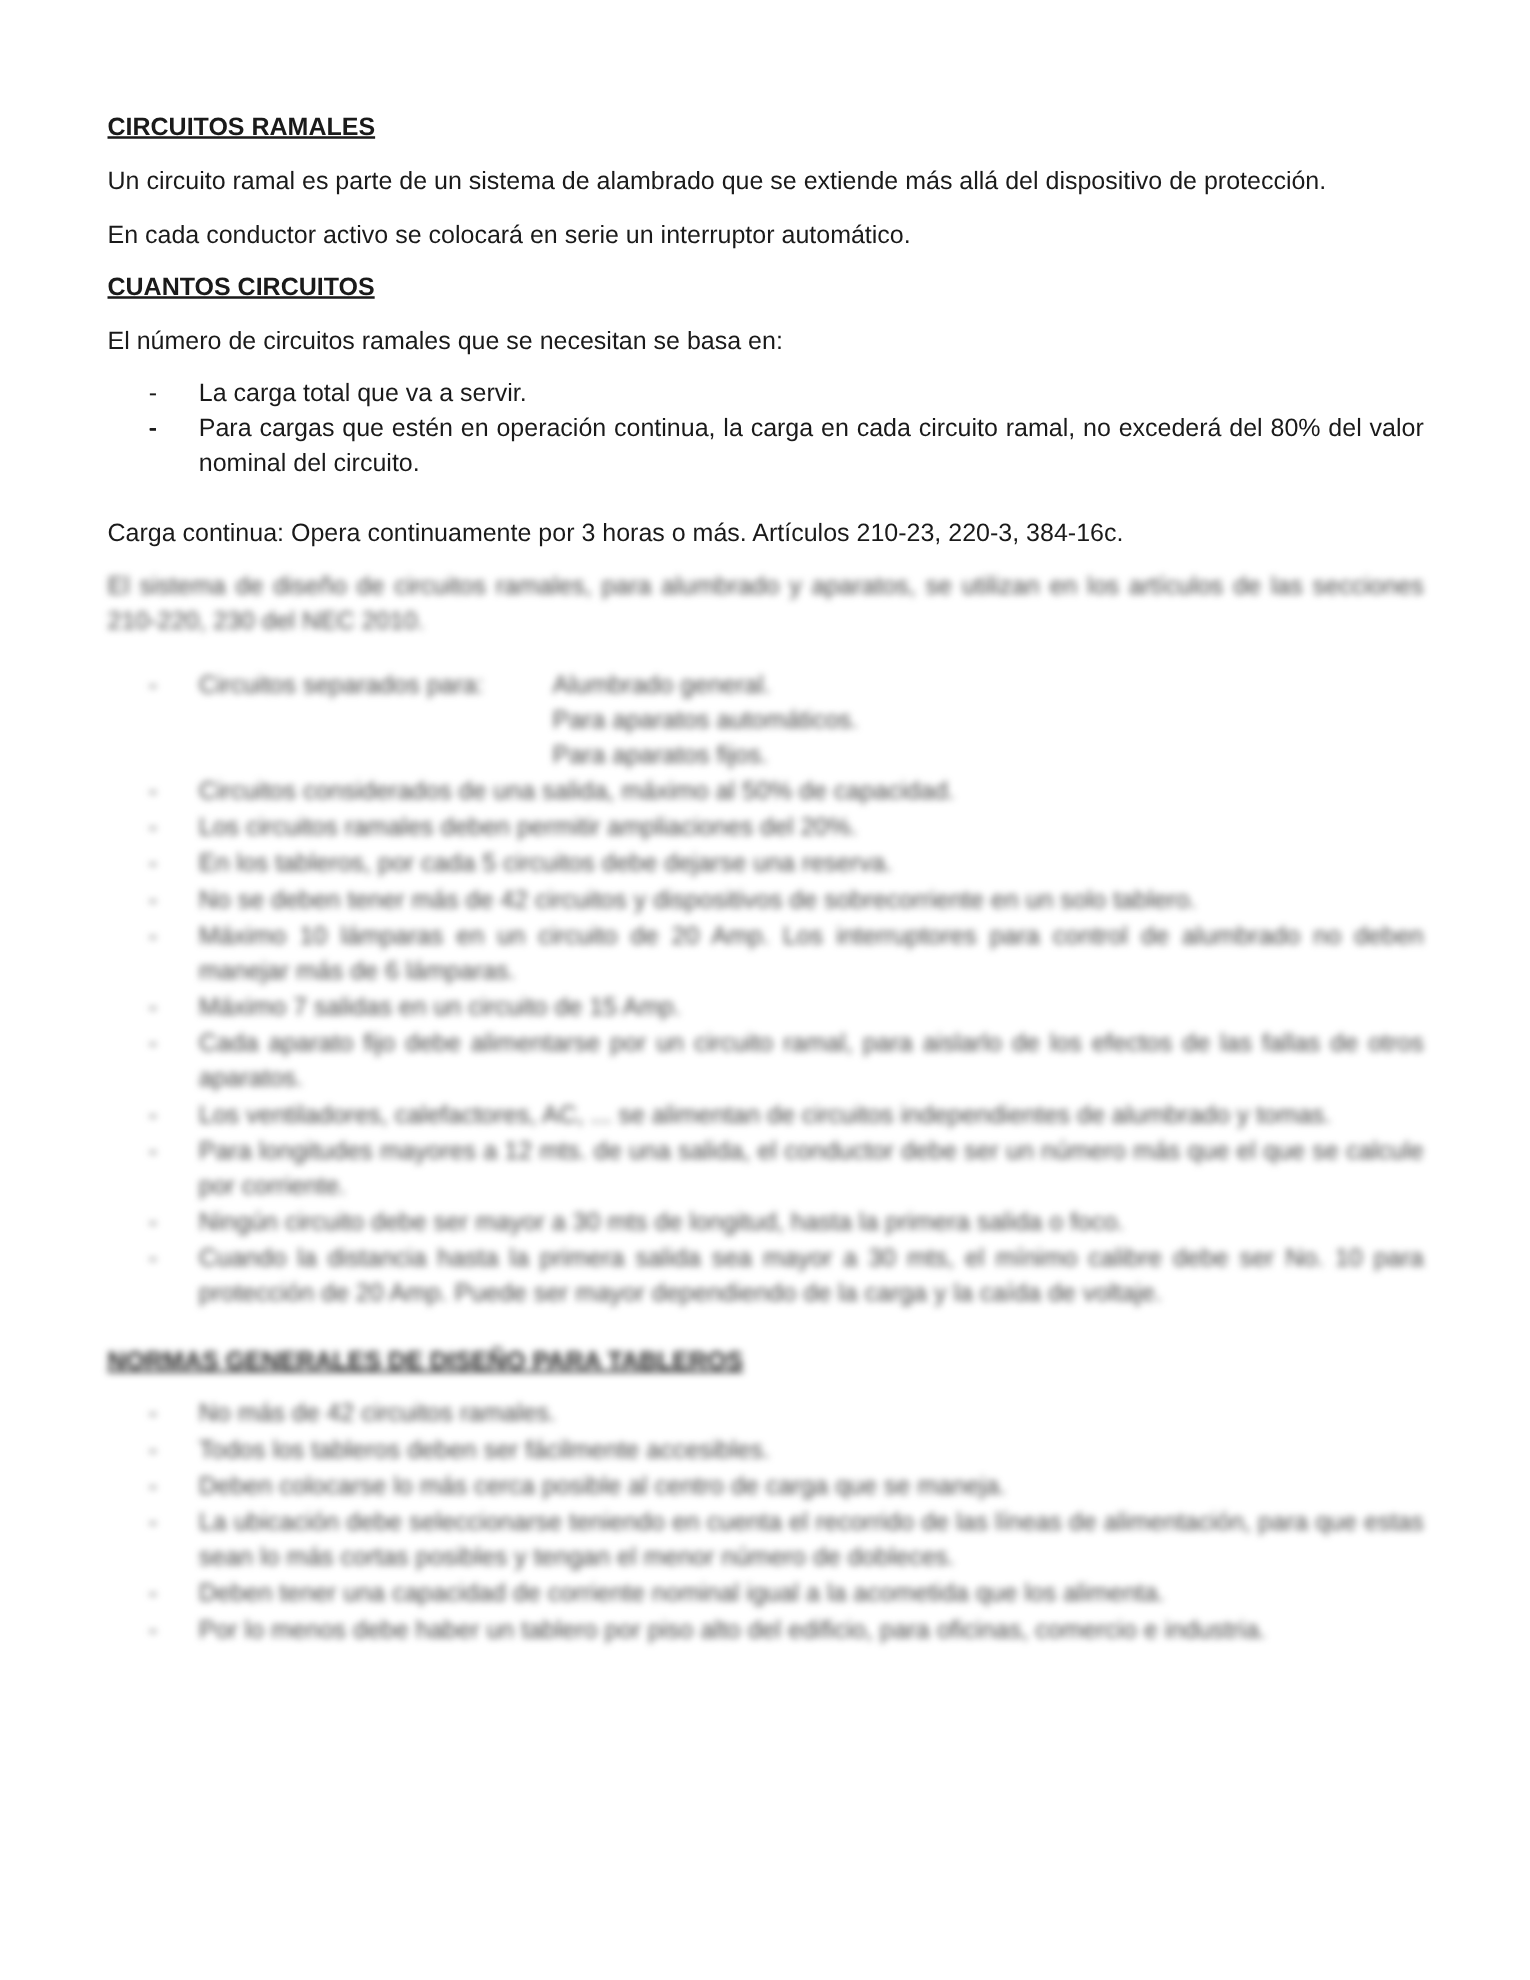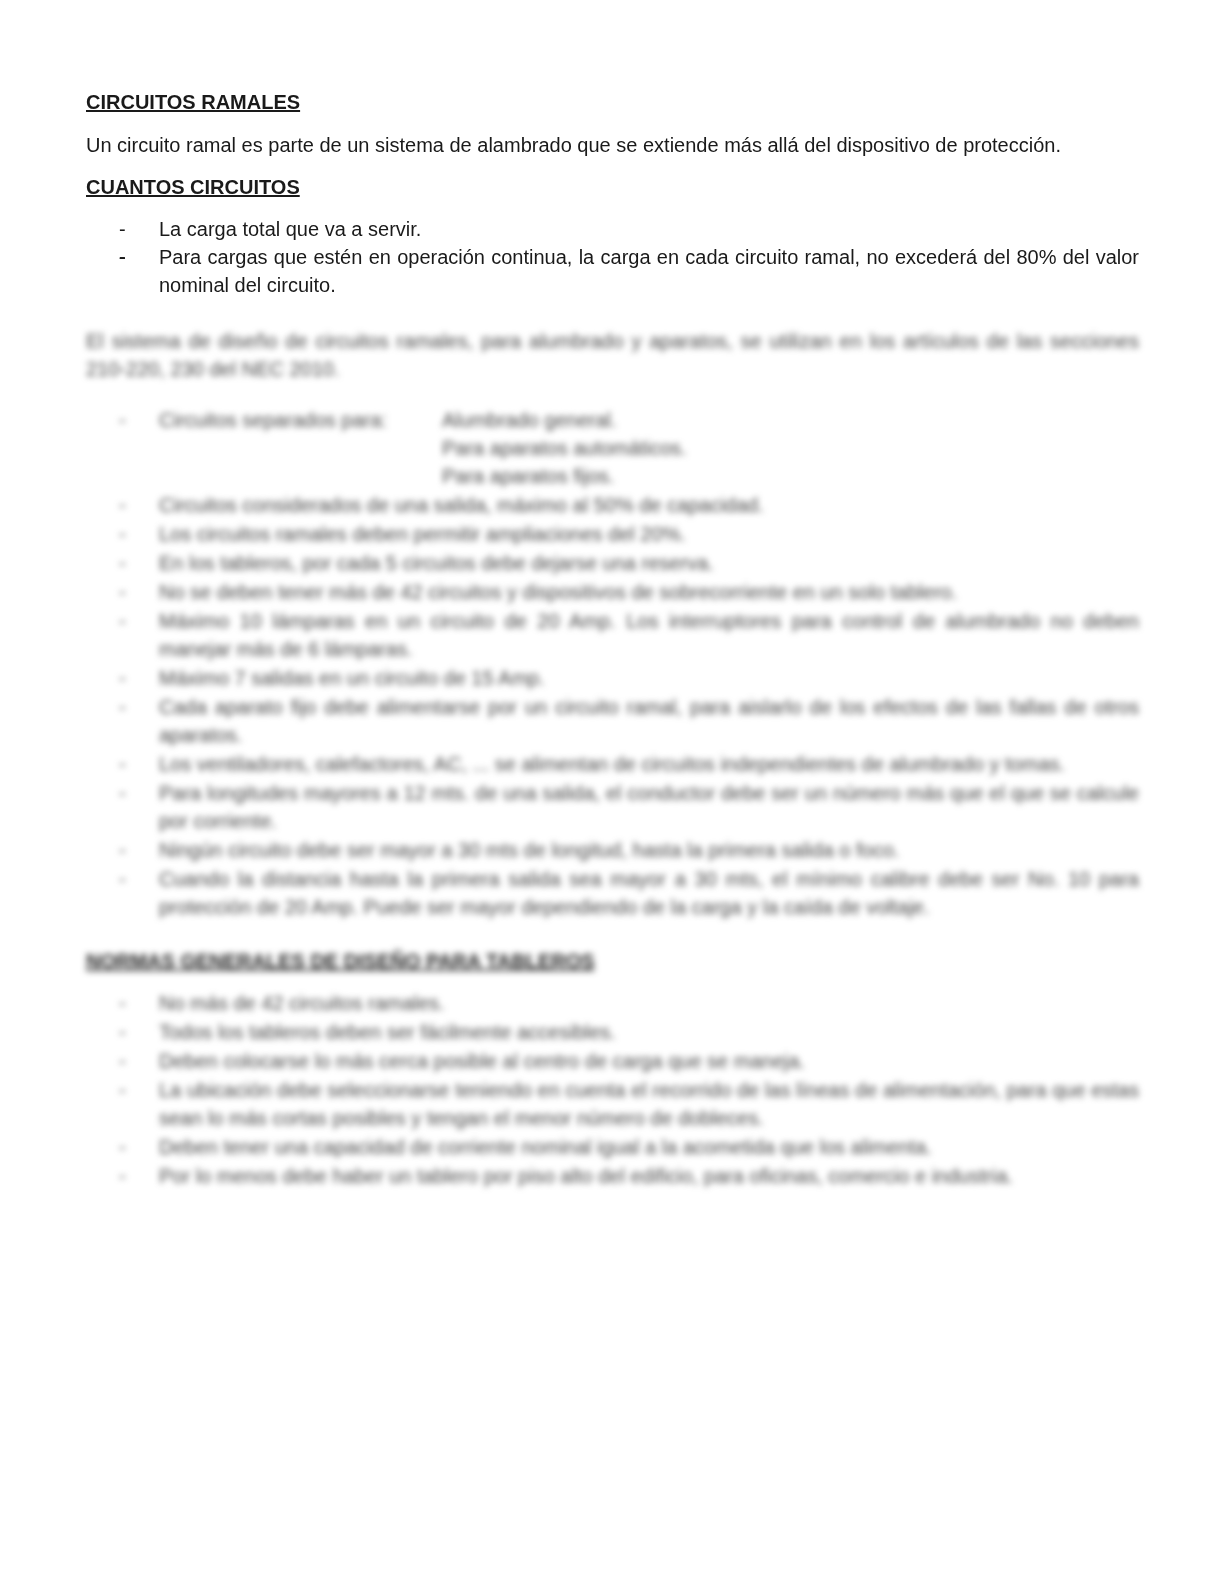--- a/index.html
+++ b/index.html
@@ -54,24 +54,26 @@
 </style>
 </head>
 <body>
 
 <div class="page">
 
   <div class="doc-heading">CIRCUITOS RAMALES</div>
 
   <p class="doc-para">Un circuito ramal es parte de un sistema de alambrado que se extiende más allá del dispositivo de protección.</p>
 
+  <p class="doc-para">En cada conductor activo se colocará en serie un interruptor automático.</p>
 
 
   <div class="doc-heading">CUANTOS CIRCUITOS</div>
 
+  <p class="doc-para">El número de circuitos ramales que se necesitan se basa en:</p>
 
   <ul class="doc-list clear-list">
     <li>
       <span class="marker">-</span>
       <span>La carga total que va a servir.</span>
     </li>
     <li>
       <span class="marker">-</span>
     </li>
     <li>
@@ -79,20 +81,21 @@
     </li>
     <li>
       <span class="marker">-</span>
     </li>
     <li class="just">
       <span class="marker">-</span>
       <span>Para cargas que estén en operación continua, la carga en cada circuito ramal, no excederá del 80% del valor nominal del circuito.</span>
     </li>
   </ul>
 
+  <p class="doc-para">Carga continua: Opera continuamente por 3 horas o más. Artículos 210-23, 220-3, 384-16c.</p>
 
   <div class="blur-para blurred">
     <div class="line full">El sistema de diseño de circuitos ramales, para alumbrado y aparatos, se utilizan en los artículos de las secciones</div>
     <div class="line">210-220, 230 del NEC 2010.</div>
   </div>
 
   <ul class="blur-list first">
     <li class="blurred two-col">
       <span class="marker">-</span>
       <span class="left-cell">Circuitos separados para:</span>

